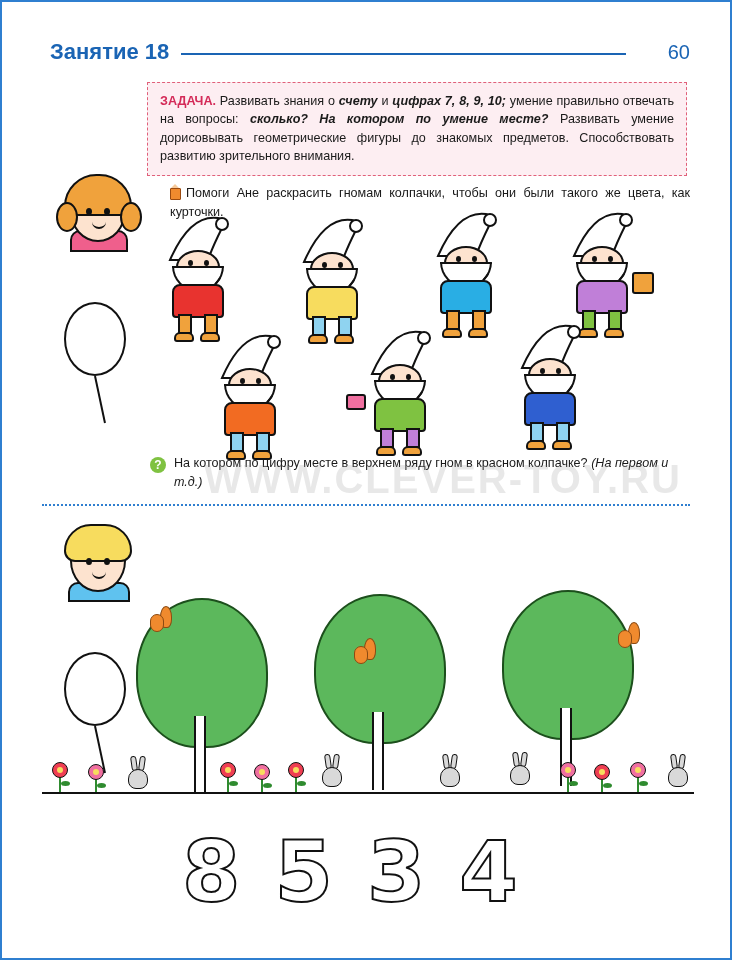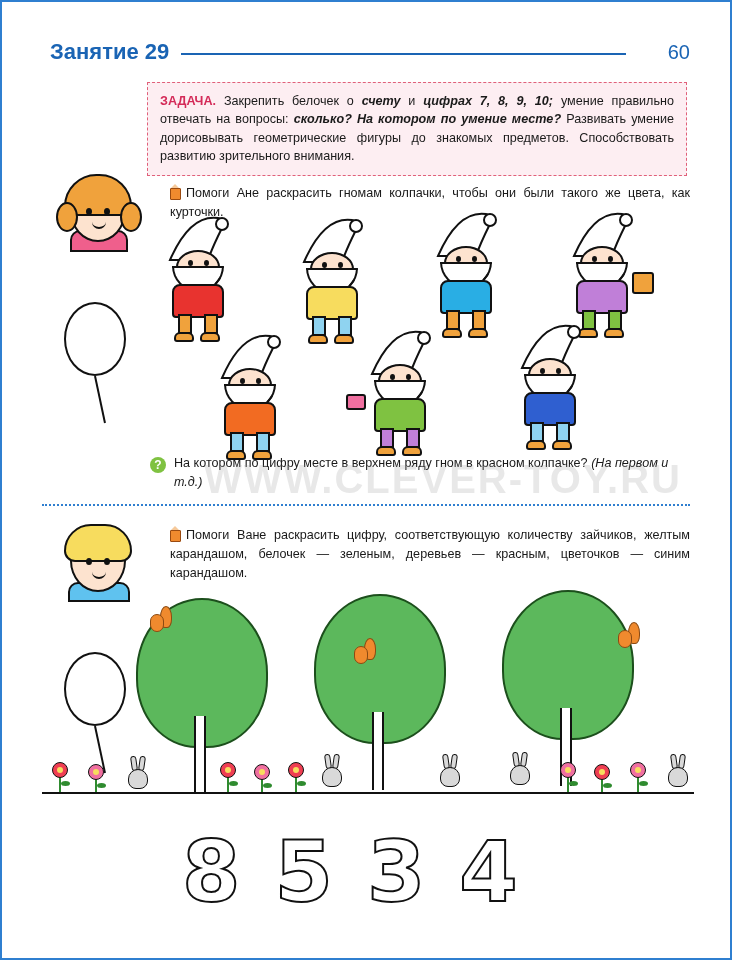--- a/index.html
+++ b/index.html
@@ -183,28 +183,28 @@
   .squirrel{position:absolute;width:22px;height:30px;}
   .squirrel .bdy{position:absolute;left:2px;top:8px;width:14px;height:18px;border-radius:7px;background:#f08a2e;border:1.5px solid #8b4a12;box-sizing:border-box;}
   .squirrel .tail{position:absolute;left:12px;top:0;width:12px;height:22px;border-radius:50% 50% 40% 40%;background:#f08a2e;border:1.5px solid #8b4a12;box-sizing:border-box;}
 </style>
 </head>
 <body>
 
 <div class="page">
 
   <div class="header">
-    <div class="lesson-title">Занятие 29</div>
+    <div class="lesson-title">Занятие 18</div>
     <div class="header-rule"></div>
     <div class="page-number">60</div>
   </div>
 
   <div class="task-box">
     <span class="task-label">ЗАДАЧА.</span>
-    <span>Закрепить белочек о </span><i>счету</i><span> и </span><i>цифрах 7, 8, 9, 10;</i><span> умение правильно отвечать на вопросы: </span><i>сколько? На котором по умение месте?</i><span> Развивать умение дорисовывать геометрические фигуры до знакомых предметов. Способствовать развитию зрительного внимания.</span>
+    <span>Развивать знания о </span><i>счету</i><span> и </span><i>цифрах 7, 8, 9, 10;</i><span> умение правильно отвечать на вопросы: </span><i>сколько? На котором по умение месте?</i><span> Развивать умение дорисовывать геометрические фигуры до знакомых предметов. Способствовать развитию зрительного внимания.</span>
   </div>
 
   <div class="ex-text ex1-text">
     <span class="pencil"><span class="tip"></span><span class="body"></span></span><span>Помоги Ане раскрасить гномам колпачки, чтобы они были такого же цвета, как курточки.</span>
   </div>
 
   <div class="kid kid1">
     <div class="shirt"></div>
     <div class="face"></div>
     <div class="hair"></div>
@@ -351,23 +351,20 @@
   <div class="q-mark">?</div>
   <div class="q-text">
     <span>На котором по цифру месте в верхнем ряду гном в красном колпачке?</span>
     <em>(На первом и т.д.)</em>
   </div>
 
   <div class="watermark">WWW.CLEVER-TOY.RU</div>
 
   <div class="divider"></div>
 
-  <div class="ex-text ex2-text">
-    <span class="pencil"><span class="tip"></span><span class="body"></span></span><span>Помоги Ване раскрасить цифру, соответствующую количеству зайчиков, желтым карандашом, белочек — зеленым, деревьев — красным, цветочков — синим карандашом.</span>
-  </div>
 
   <div class="kid kid2">
     <div class="shirt"></div>
     <div class="face"></div>
     <div class="hair"></div>
     <div class="eye" style="left:24px;top:34px;"></div>
     <div class="eye" style="left:42px;top:34px;"></div>
     <div class="mouth" style="left:30px;top:46px;"></div>
   </div>
 

